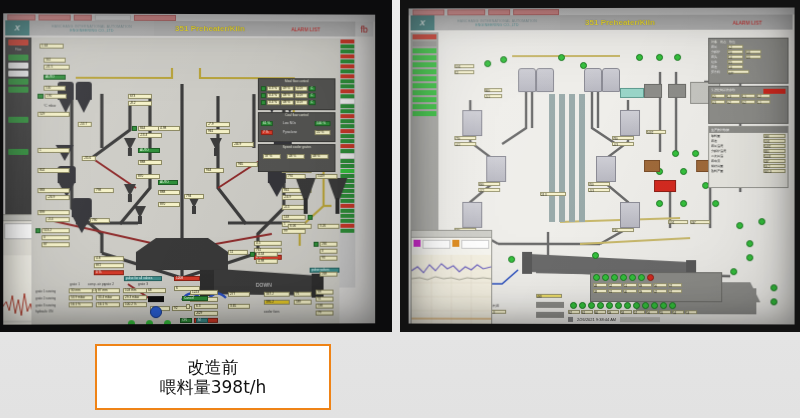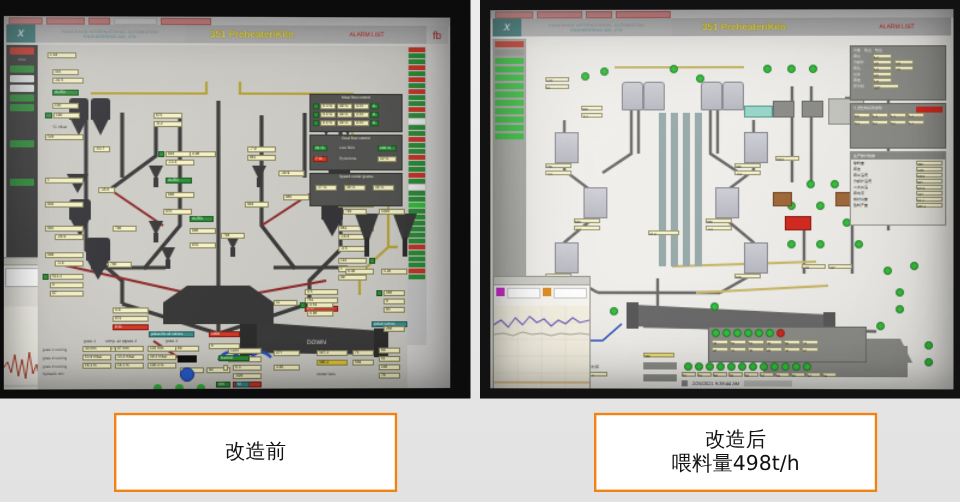--- a/index.html
+++ b/index.html
@@ -824,20 +824,17 @@
         <span style="width:40px;height:5px;background:#c8c8c2;display:block"></span>
       </div>
 
       <div class="glare"></div>
       <div class="vign"></div>
     </div>
   </div>
 
   <div class="caption cap-left">
     <div class="l1">改造前</div>
+    <div class="l2">喂料量398t/h</div>
   </div>
 
-  <div class="caption cap-right">
-    <div class="l1">改造后</div>
-    <div class="l2">喂料量498t/h</div>
-  </div>
 
 </div>
 
 </body></html>

